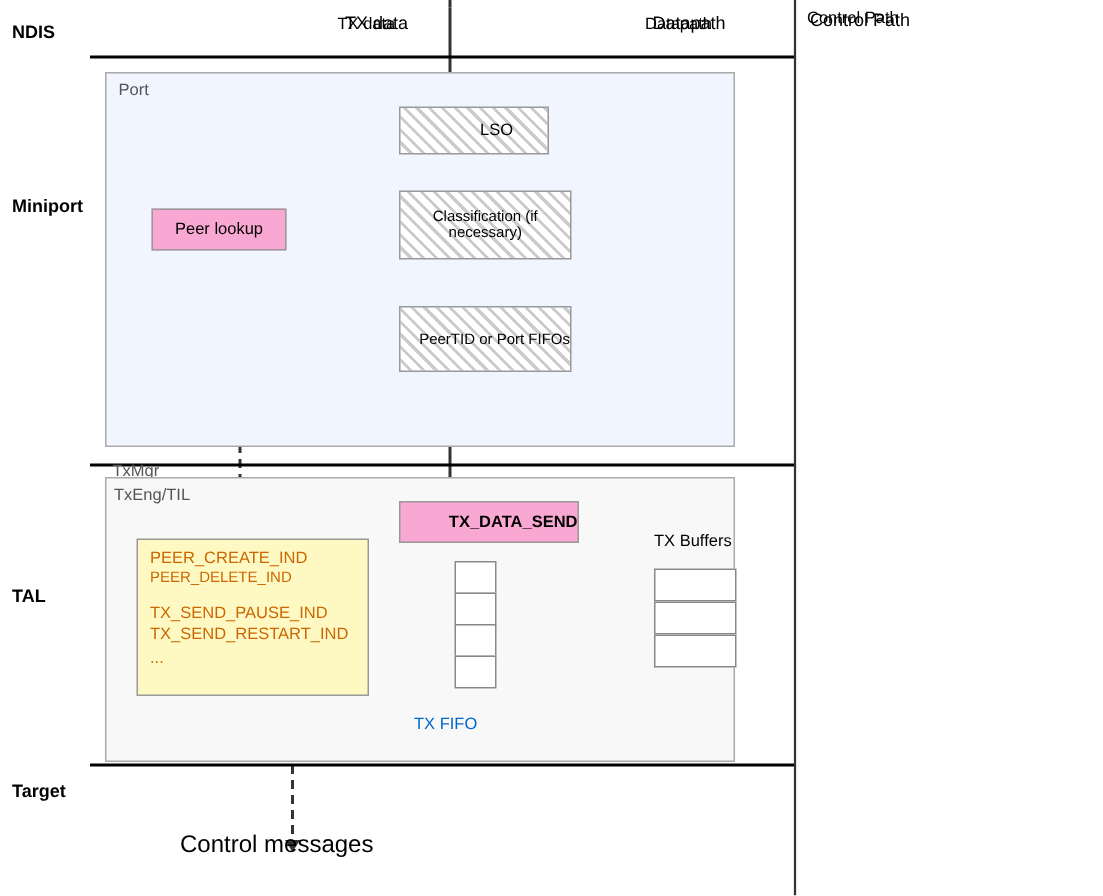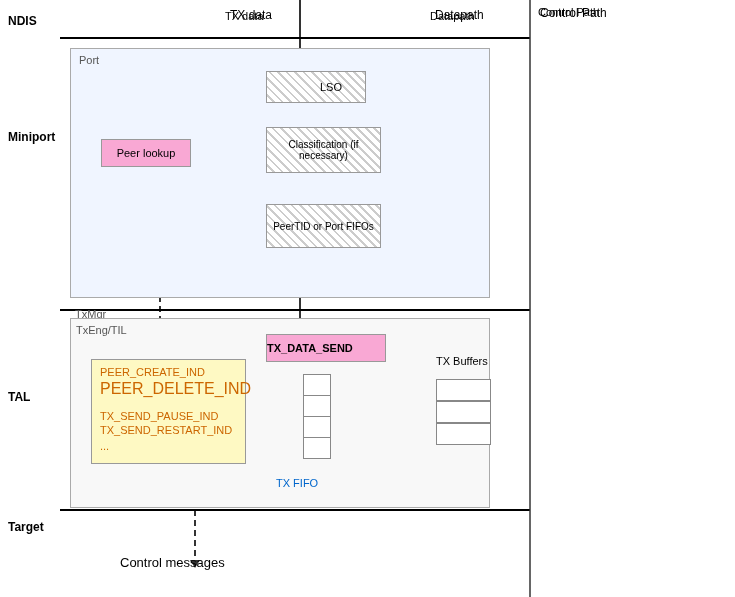--- a/index.html
+++ b/index.html
@@ -192,40 +192,40 @@
     </div>
 
     <div class="box" style="left:30px; top:90px; width:90px; height:28px; display:flex; align-items:center; justify-content:center;">
       <span style="font-size:11px;">Peer lookup</span>
     </div>
 
     <div class="box hatched" style="left:195px; top:78px; width:115px; height:46px; display:flex; align-items:center; justify-content:center; text-align:center;">
       <span style="font-size:10px;">Classification (if necessary)</span>
     </div>
 
-    <div class="box hatched" style="left:195px; top:155px; width:115px; height:44px; display:flex; align-items:center; justify-content:center; text-align:center;">
+    <div class="box hatched" style="left:195px; top:155px; width:115px; height:44px; display:flex; align-items:center; justify-content:flex-end; text-align:center;">
       <span style="font-size:10px;">PeerTID or Port FIFOs</span>
     </div>
   </div>
 
   <div style="position:absolute; left:70px; top:300px; width:420px; height:35px;">
     <div style="position:absolute; left:5px; top:8px; font-size:11px; color:#555;">TxMgr</div>
 
   </div>
 
   <div class="tal-section" style="left:70px; top:318px; width:420px; height:190px;">
     <div style="position:absolute; left:5px; top:5px; font-size:11px; color:#555;">TxEng/TIL</div>
 
-    <div class="box" style="left:195px; top:15px; width:120px; height:28px; display:flex; align-items:center; justify-content:flex-start;">
+    <div class="box" style="left:195px; top:15px; width:120px; height:28px; display:flex; align-items:center; justify-content:flex-end;">
       <span style="font-size:11px; font-weight:bold;">TX_DATA_SEND</span>
     </div>
 
     <div class="box" style="left:20px; top:40px; width:155px; height:105px; padding:6px 8px; background:#fef9c3;">
       <div style="font-size:11px; color:#cc6600; margin-bottom:2px;">PEER_CREATE_IND</div>
-      <div style="font-size:16px; color:#cc6600; margin-bottom:2px;">PEER_DELETE_IND</div>
+      <div style="font-size:10px; color:#cc6600; margin-bottom:2px;">PEER_DELETE_IND</div>
       <div style="font-size:11px; color:#cc6600; margin-bottom:2px;margin-top:12px;">TX_SEND_PAUSE_IND</div>
       <div style="font-size:11px; color:#cc6600; margin-bottom:2px;">TX_SEND_RESTART_IND</div>
       <div style="font-size:11px; color:#cc6600; margin-top:4px;">...</div>
     </div>
 
     <div class="fifo-col" style="left:232px; top:55px;">
       <div class="fifo-cell"></div>
       <div class="fifo-cell" style="margin-top:-1px;"></div>
       <div class="fifo-cell" style="margin-top:-1px;"></div>
       <div class="fifo-cell" style="margin-top:-1px;"></div>
@@ -233,15 +233,15 @@
 
     <div style="position:absolute; left:205px; top:158px; font-size:11px; color:#0066cc;">TX FIFO</div>
 
     <div style="position:absolute; left:365px; top:36px; font-size:11px; color:#000;">TX Buffers</div>
 
     <div class="buffer-box" style="top:60px; left:365px;"></div>
     <div class="buffer-box" style="top:82px; left:365px;"></div>
     <div class="buffer-box" style="top:104px; left:365px;"></div>
   </div>
 
-  <div style="position:absolute; left:120px; top:555px; font-size:13px;">Control messages</div>
+  <div style="position:absolute; left:120px; top:555px; font-size:16px;">Control messages</div>
 
 </div>
 
 </body></html>

